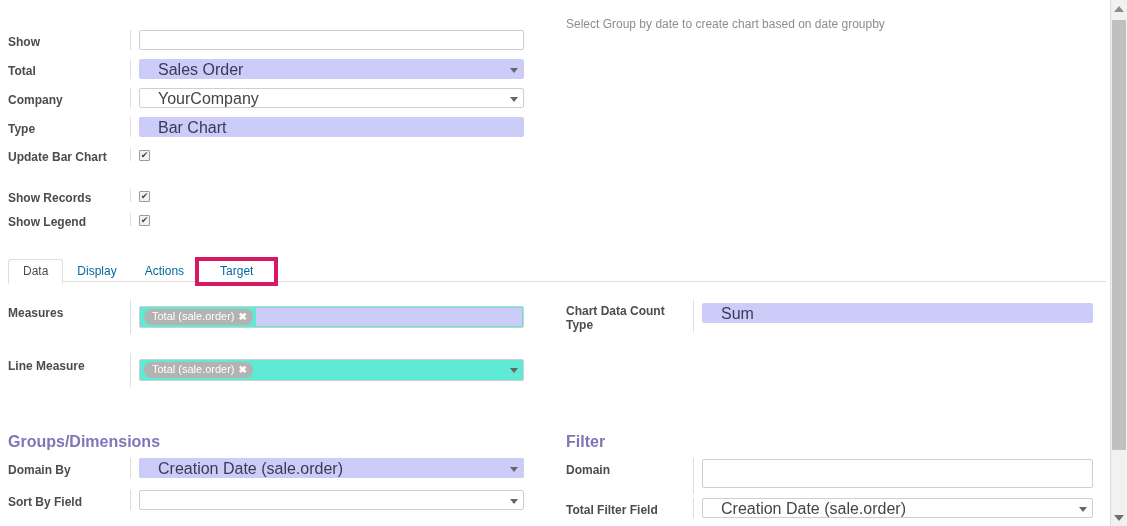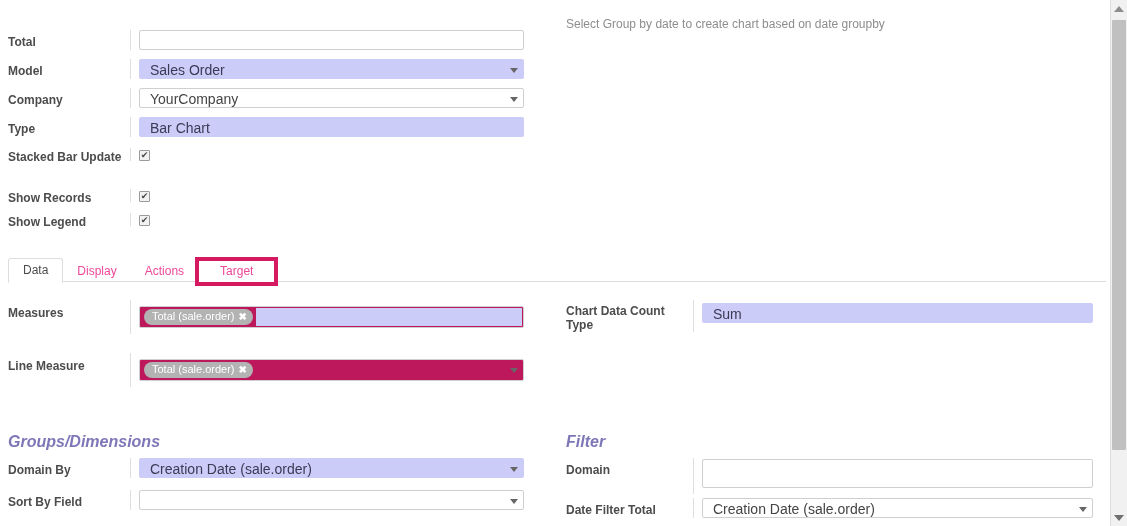--- a/index.html
+++ b/index.html
@@ -78,24 +78,24 @@
     display: flex;
     align-items: center;
   }
 
   
   .col-left .flabel { width: 130px; padding-left: 8px; }
   .col-left .fctl   { width: 423px; }
 
   .inp {
     height: 20px;
-    font-size: 14px;
+    font-size: 16px;
     color: #444;
     line-height: 20px;
-    padding: 0 10px;
+    padding: 0 18px;
     background: #fff;
     border: 1px solid #cfcfcf;
     border-radius: 2px;
     width: 385px;
     position: relative;
     white-space: nowrap;
     overflow: hidden;
   }
   .inp.hl {
     background: #ccccf9;
@@ -128,25 +128,25 @@
 
   
   .tabzone {
     position: relative;
     width: 1098px;
     margin-left: 8px;
     border-bottom: 1px solid #dddddd;
     height: 24px;
     margin-top: 26px;
   }
-  .tabs { display: flex; align-items: flex-end; height: 24px; }
+  .tabs { display: flex; align-items: center; height: 24px; }
   .tab {
     font-size: 12px;
     padding: 4px 14px 5px 14px;
-    color: #ec4899;
+    color: #0369a1;
     line-height: 14px;
     position: relative;
     bottom: -1px;
   }
   .tab.active {
     color: #4b4b4b;
     background: #fff;
     border: 1px solid #dddddd;
     border-bottom: 1px solid #fff;
     border-radius: 3px 3px 0 0;
@@ -156,21 +156,21 @@
     outline-offset: -1px;
     background: #fff;
     padding: 4px 22px 5px 22px;
   }
 
   
   .pillbox {
     height: 22px;
     border: 1px solid #cfcfcf;
     border-radius: 2px;
-    background: #be185d;
+    background: #5eead4;
     width: 385px;
     display: flex;
     align-items: center;
     padding: 0 4px;
     position: relative;
   }
   .pillbox.hlrest::after {
     content: "";
     position: absolute;
     left: 116px; right: 1px; top: 1px; bottom: 1px;
@@ -191,21 +191,20 @@
   }
   .pill .x { font-size: 10px; font-weight: bold; color: #fff; }
 
   
   .sechead {
     font-size: 16px;
     color: #7d77b8;
     font-weight: bold;
     padding-left: 8px;
     margin-bottom: 7px;
-    font-style: italic;
   }
 
   
   .col-right .flabel { width: 140px; padding-left: 13px; }
   .col-right .fctl   { width: 400px; }
   .col-right .inp { width: 452px; }
   .col-right .inp.tall { height: 29px; }
 
   .helper {
     font-size: 12px;
@@ -219,28 +218,28 @@
 
 <div class="screen">
 
   <div class="page">
 
     <div class="cols">
 
       <div class="col-left" style="padding-top:30px;">
 
         <div class="frow">
+          <div class="flabel">Show</div>
+          <div class="fctl">
+            <div class="inp"></div>
+          </div>
+        </div>
+
+        <div class="frow" style="margin-top:4px;">
           <div class="flabel">Total</div>
-          <div class="fctl">
-            <div class="inp"></div>
-          </div>
-        </div>
-
-        <div class="frow" style="margin-top:4px;">
-          <div class="flabel">Model</div>
           <div class="fctl">
             <div class="inp hl sel">
               <span>Sales Order</span>
               <span class="caret"></span>
             </div>
           </div>
         </div>
 
         <div class="frow" style="margin-top:4px;">
           <div class="flabel">Company</div>
@@ -254,21 +253,21 @@
 
         <div class="frow" style="margin-top:4px;">
           <div class="flabel">Type</div>
           <div class="fctl">
             <div class="inp hl">Bar Chart</div>
           </div>
         </div>
 
 
         <div class="frow" style="margin-top:6px;min-height:19px;">
-          <div class="flabel" style="padding-top:2px;">Stacked Bar Update</div>
+          <div class="flabel" style="padding-top:2px;">Update Bar Chart</div>
           <div class="fctl" style="align-items:flex-start;">
             <span class="cbox">✔</span>
           </div>
         </div>
 
         <div class="frow" style="margin-top:22px;min-height:19px;">
           <div class="flabel" style="padding-top:2px;">Show Records</div>
           <div class="fctl" style="align-items:flex-start;">
             <span class="cbox">✔</span>
           </div>
@@ -376,21 +375,21 @@
         <div class="sechead" style="padding-left:13px;">Filter</div>
 
         <div class="frow">
           <div class="flabel">Domain</div>
           <div class="fctl" style="min-height:36px;align-items:flex-start;padding-top:1px;">
             <div class="inp tall"></div>
           </div>
         </div>
 
         <div class="frow" style="margin-top:4px;">
-          <div class="flabel">Date Filter Total</div>
+          <div class="flabel">Total Filter Field</div>
           <div class="fctl">
             <div class="inp sel">
               <span>Creation Date (sale.order)</span>
               <span class="caret"></span>
             </div>
           </div>
         </div>
 
         <div class="frow" style="margin-top:4px;">
           <div class="flabel">Date Filter Selection</div>

